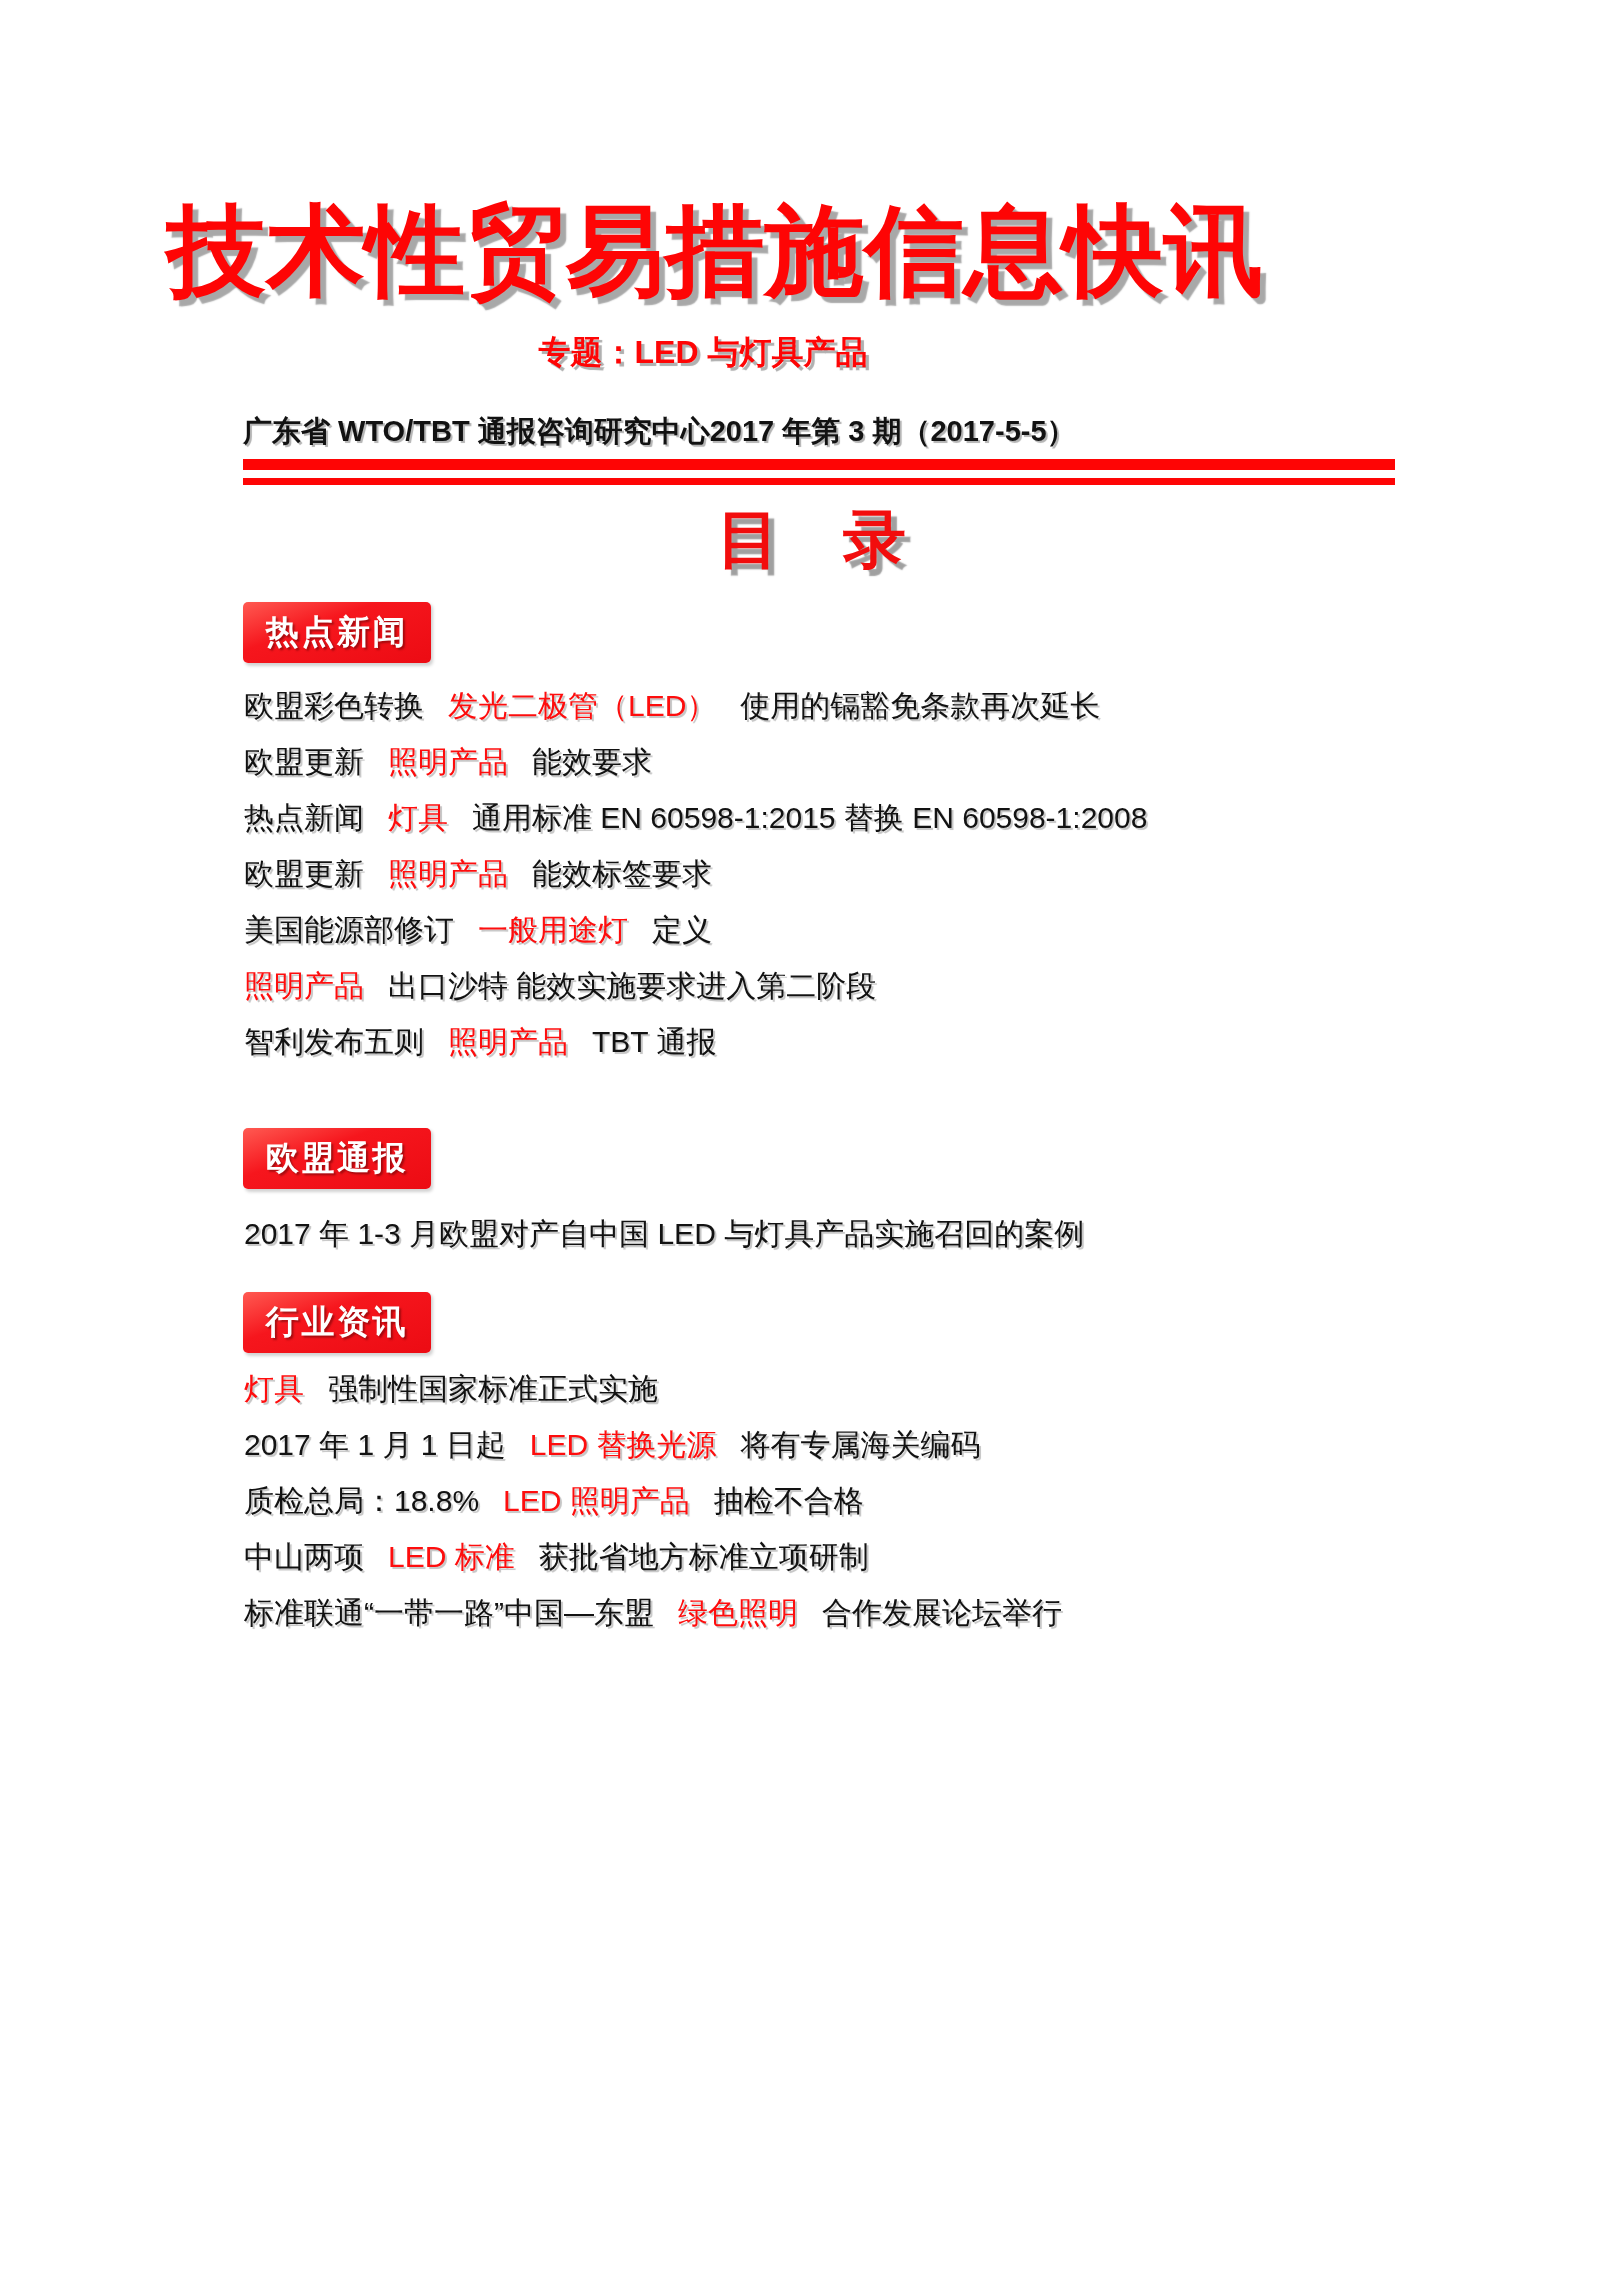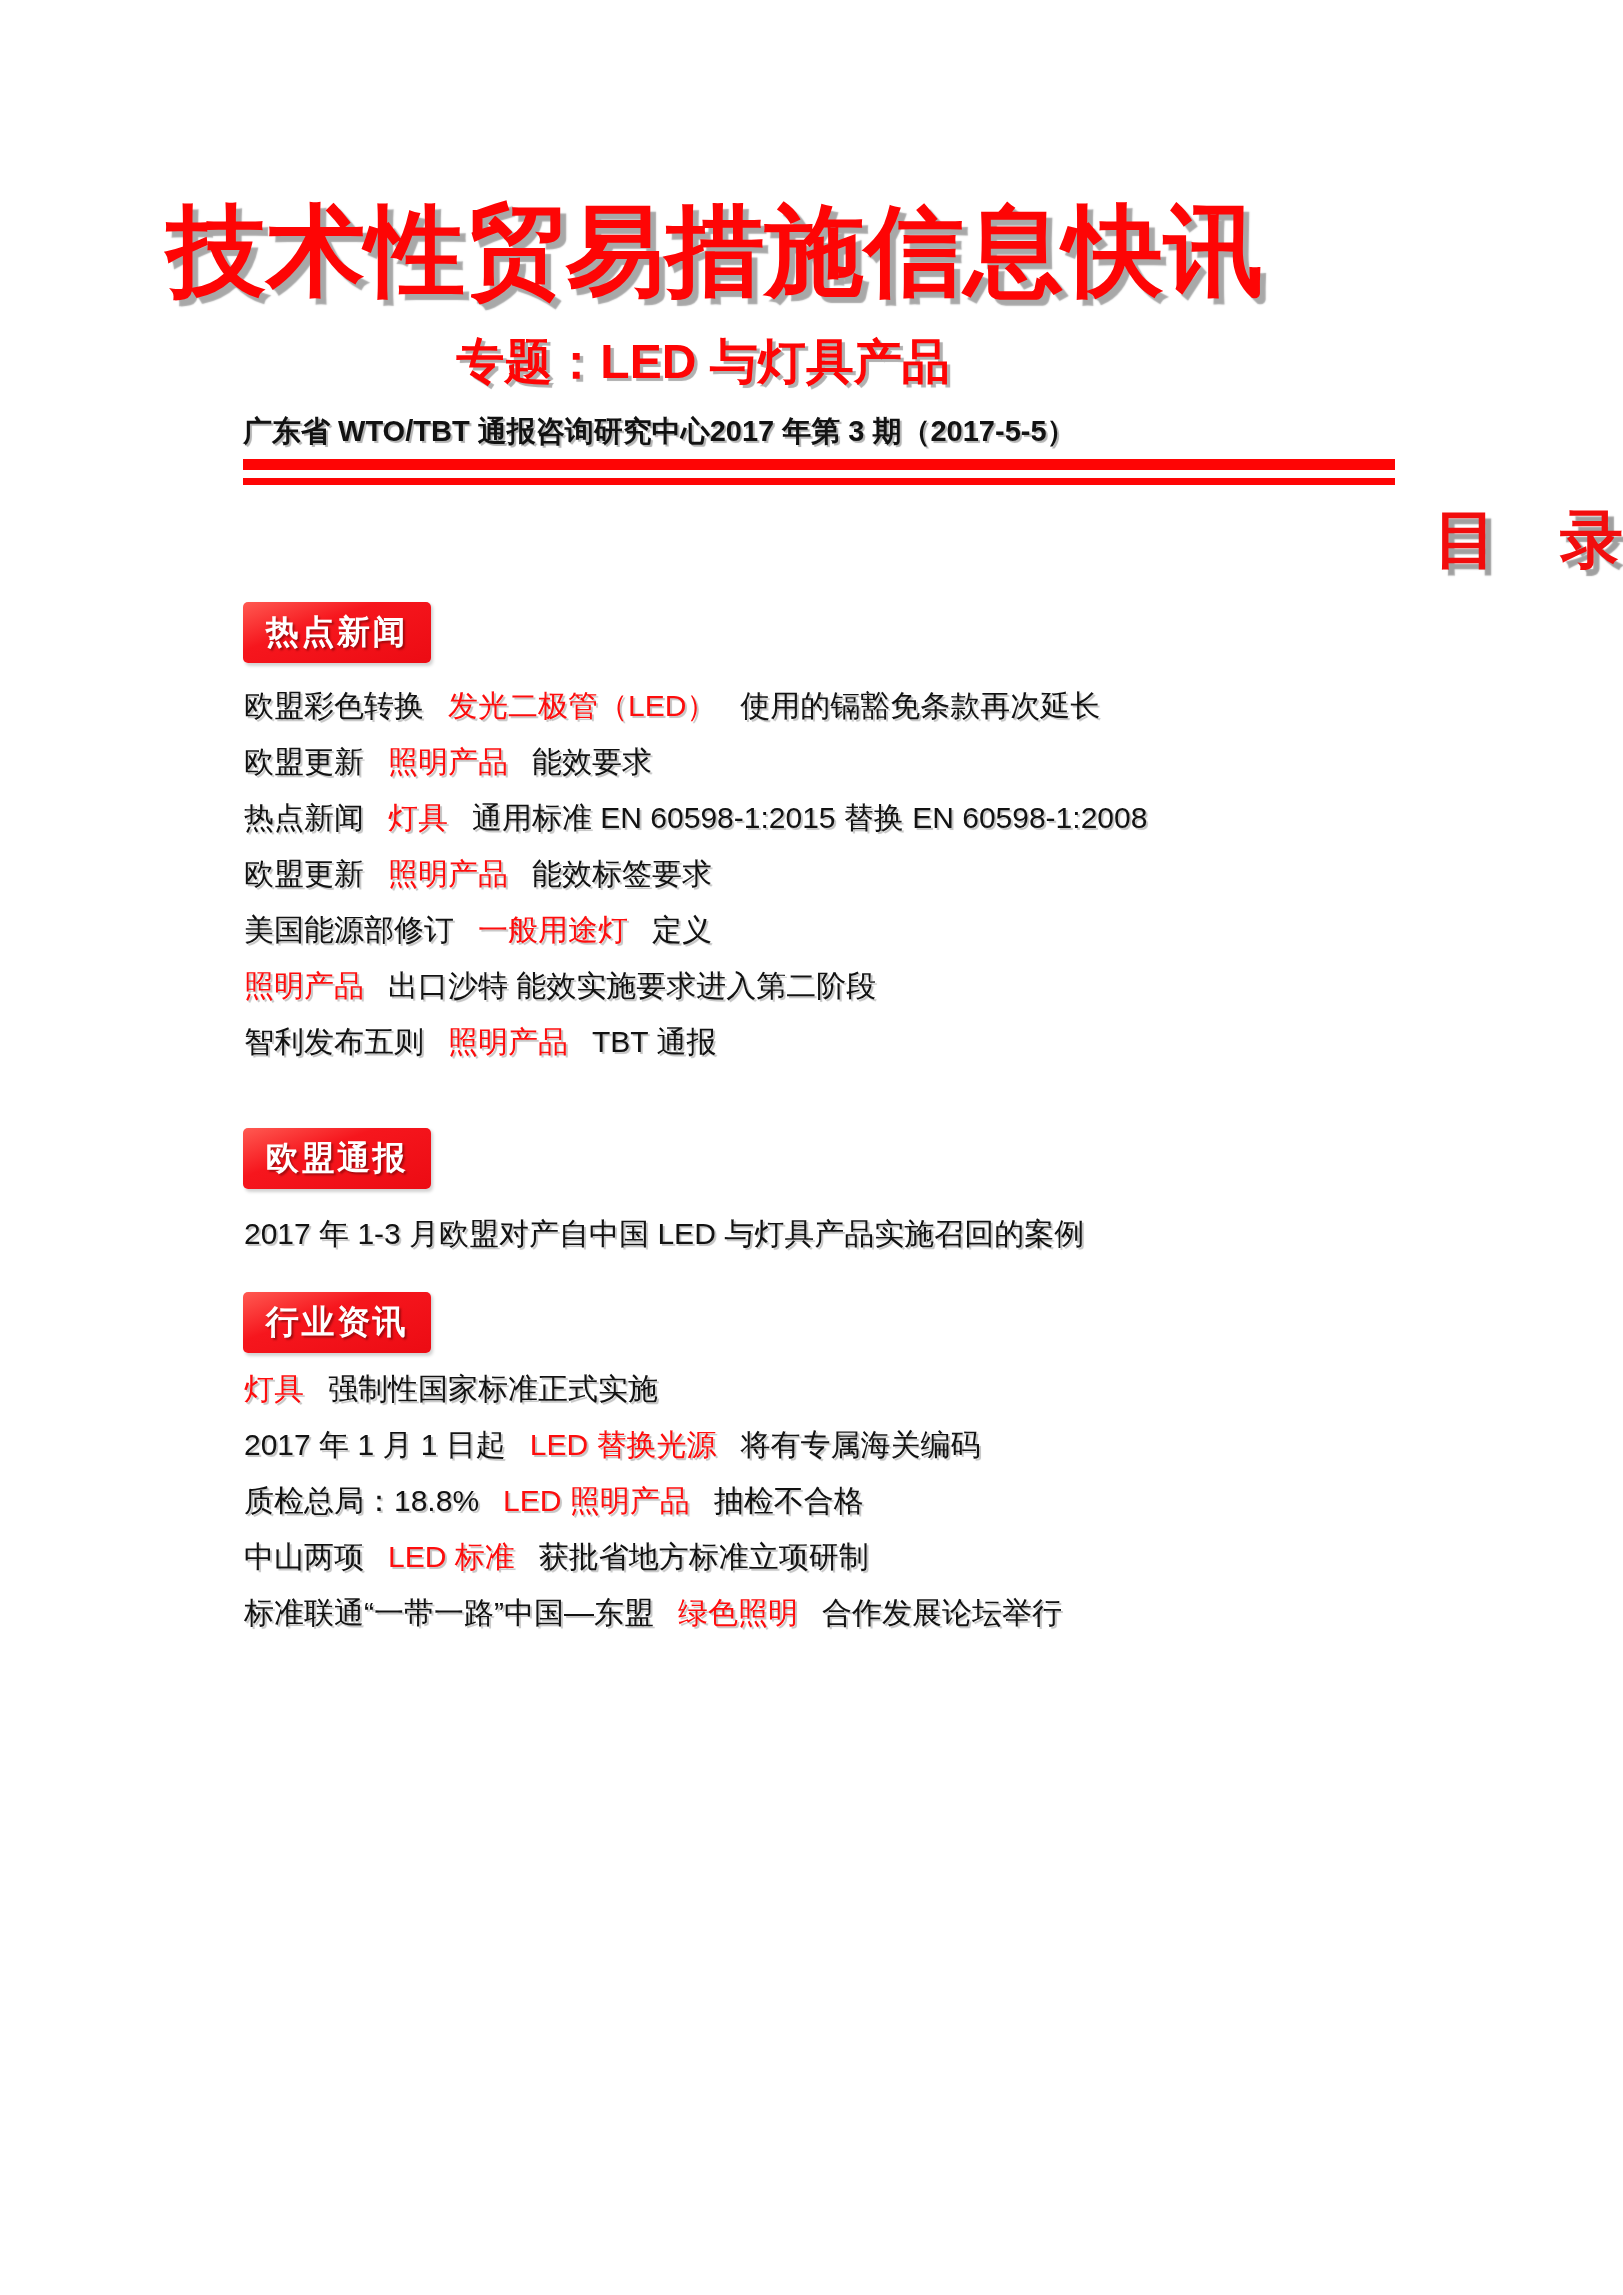--- a/index.html
+++ b/index.html
@@ -25,21 +25,21 @@
     color: #fe0505;
     text-shadow: 5.9px 5.9px 1.3px #a8a8a8;
     white-space: nowrap;
   }
 
   .sub-title {
     position: absolute;
     top: 333px; left: 0; width: 1406px;
     margin: 0;
     text-align: center;
-    font-size: 48px; line-height: 1.2;
+    font-size: 32px; line-height: 1.2;
     font-weight: bold;
     color: #fe0505;
     text-shadow: 3.3px 3.3px 0.7px #b0b0b0;
     white-space: nowrap;
   }
 
   .mast-row {
     position: absolute;
     top: 415px; left: 243px; width: 1152px;
     display: flex;
@@ -56,21 +56,21 @@
     left: 243px; width: 1152px;
     background: #fe0505;
   }
   .rule-thick { top: 459px; height: 11px; }
   .rule-thin  { top: 478px; height: 6.5px; }
 
   .toc-title {
     position: absolute;
     top: 504px; left: 0; width: 1623px;
     margin: 0;
-    text-align: right;
+    text-align: center;
     font-family: "Liberation Serif", "DejaVu Serif", serif;
     font-size: 63px; line-height: 1.15;
     font-weight: bold;
     color: #f20d0d;
     text-shadow: 5.9px 5.9px 1.3px #a0a0a0;
     white-space: nowrap;
   }
 
   .badge {
     position: absolute;

